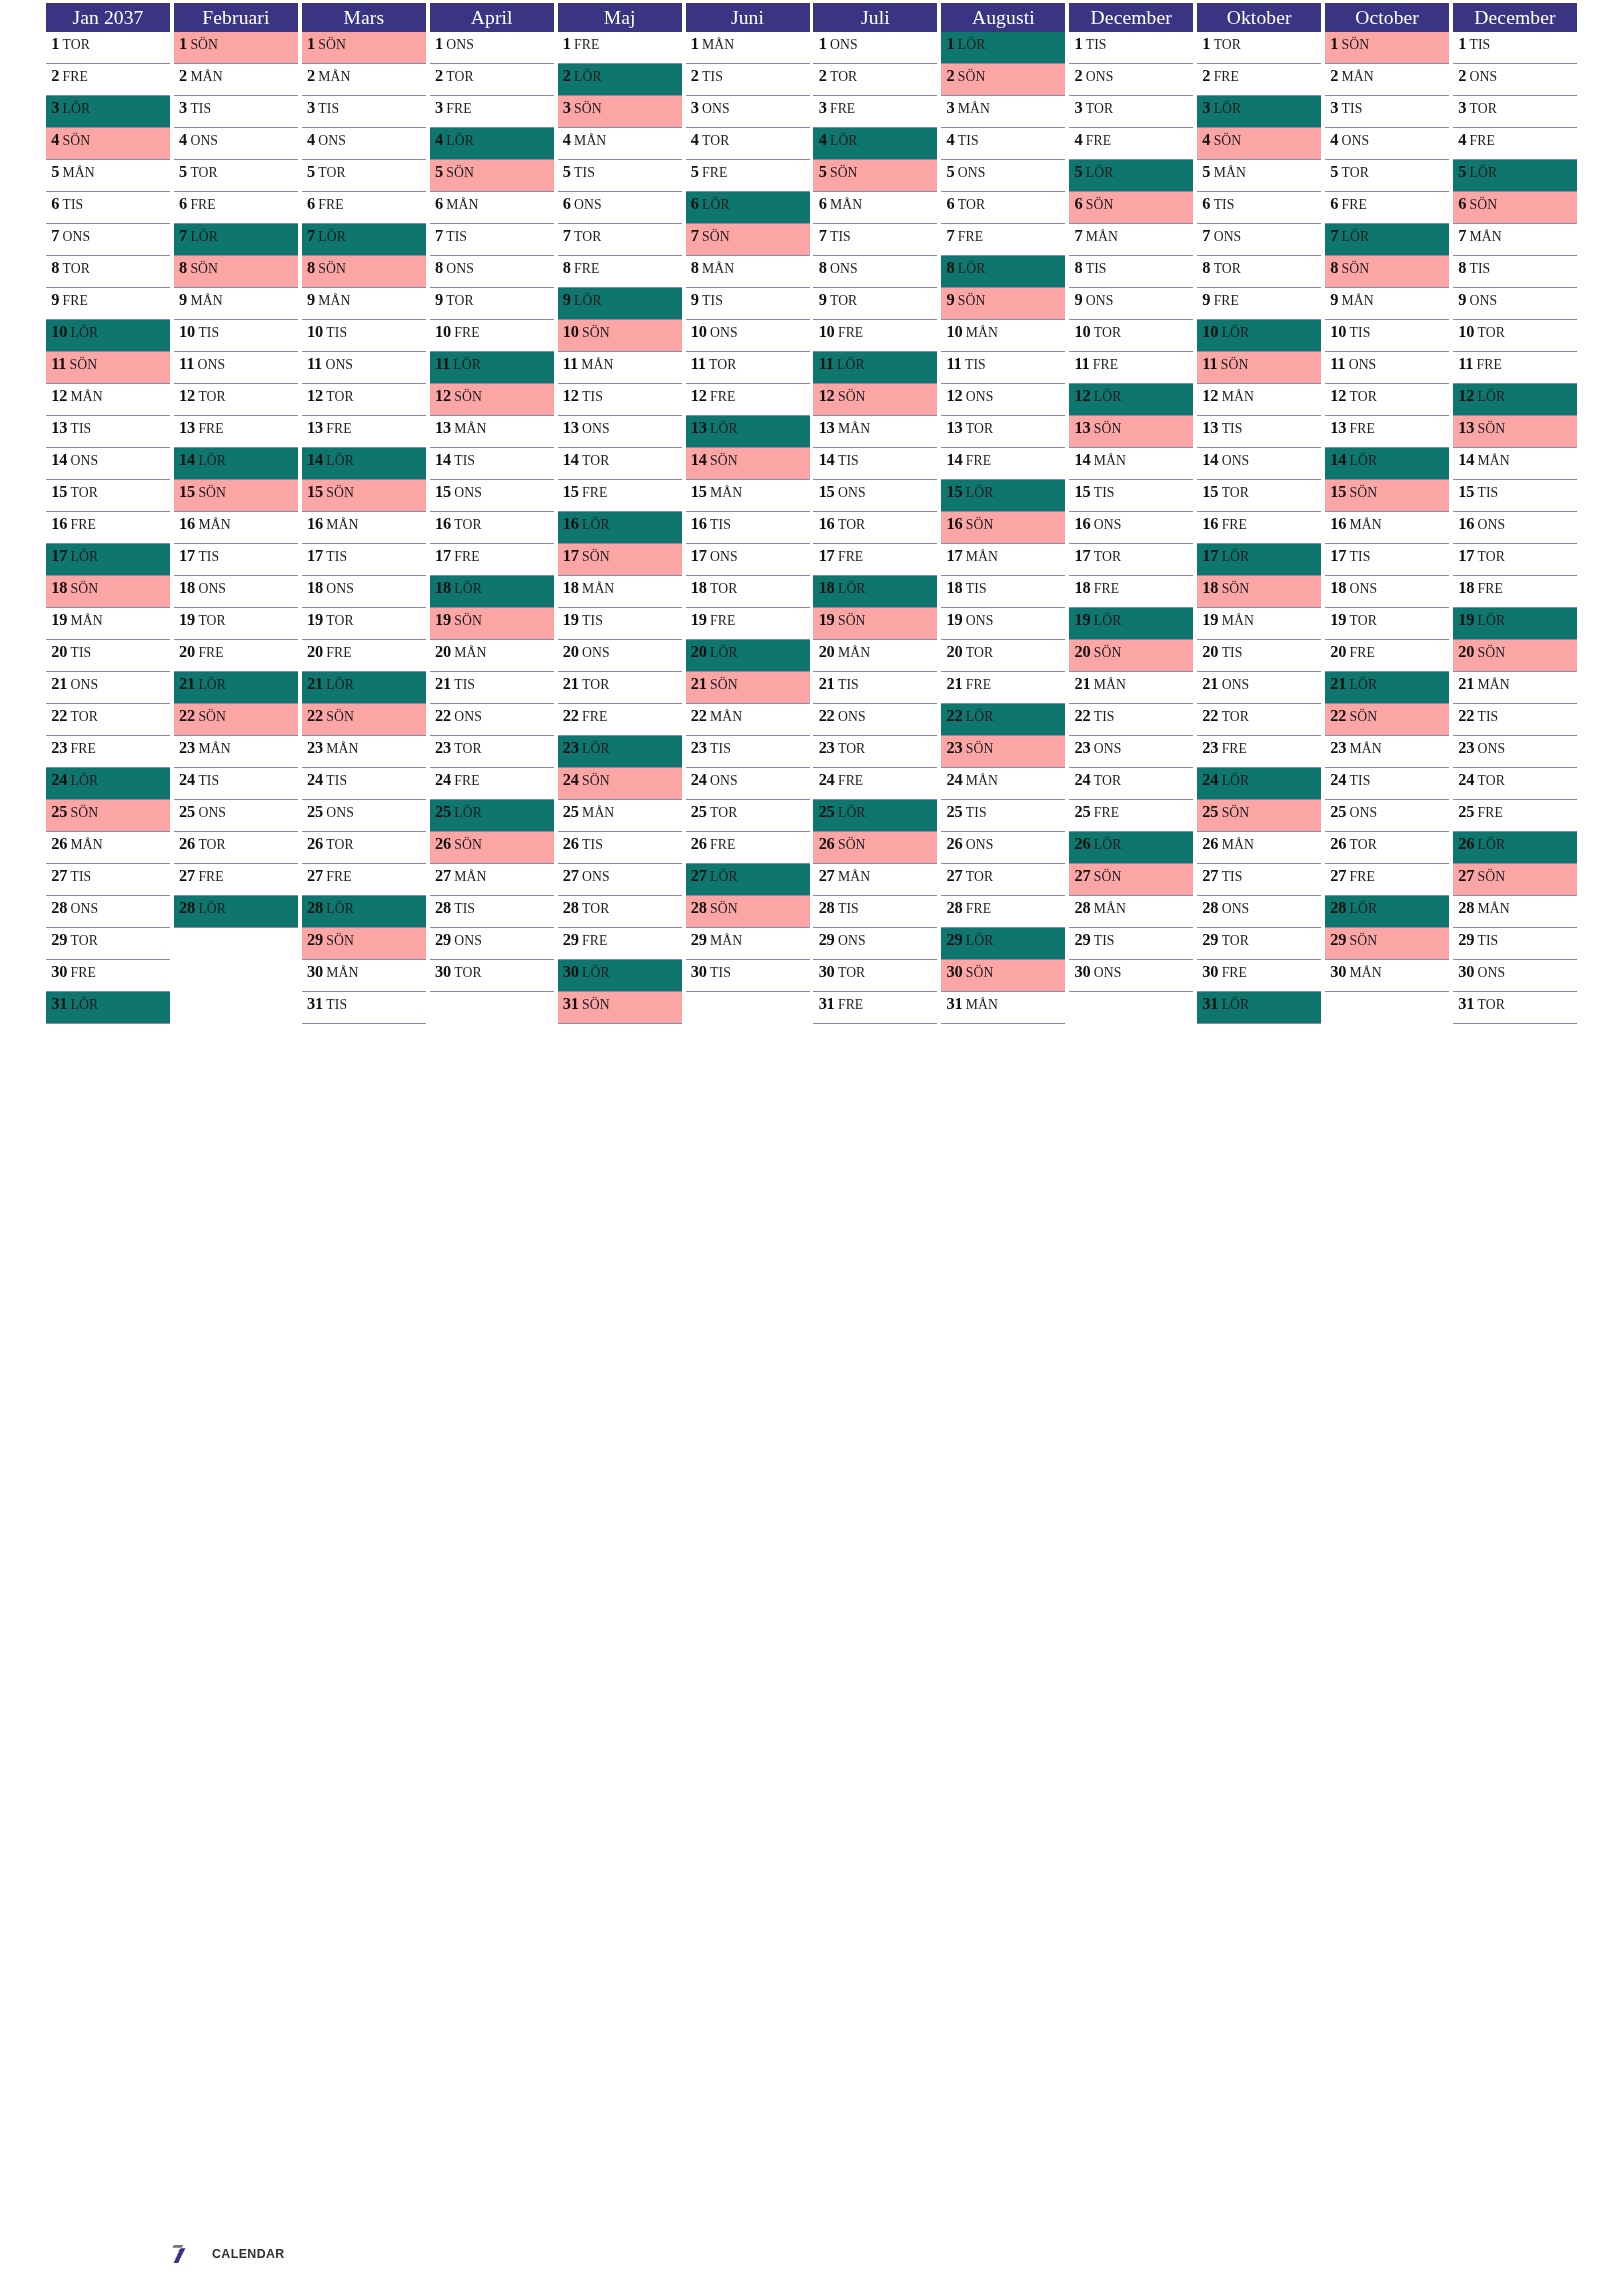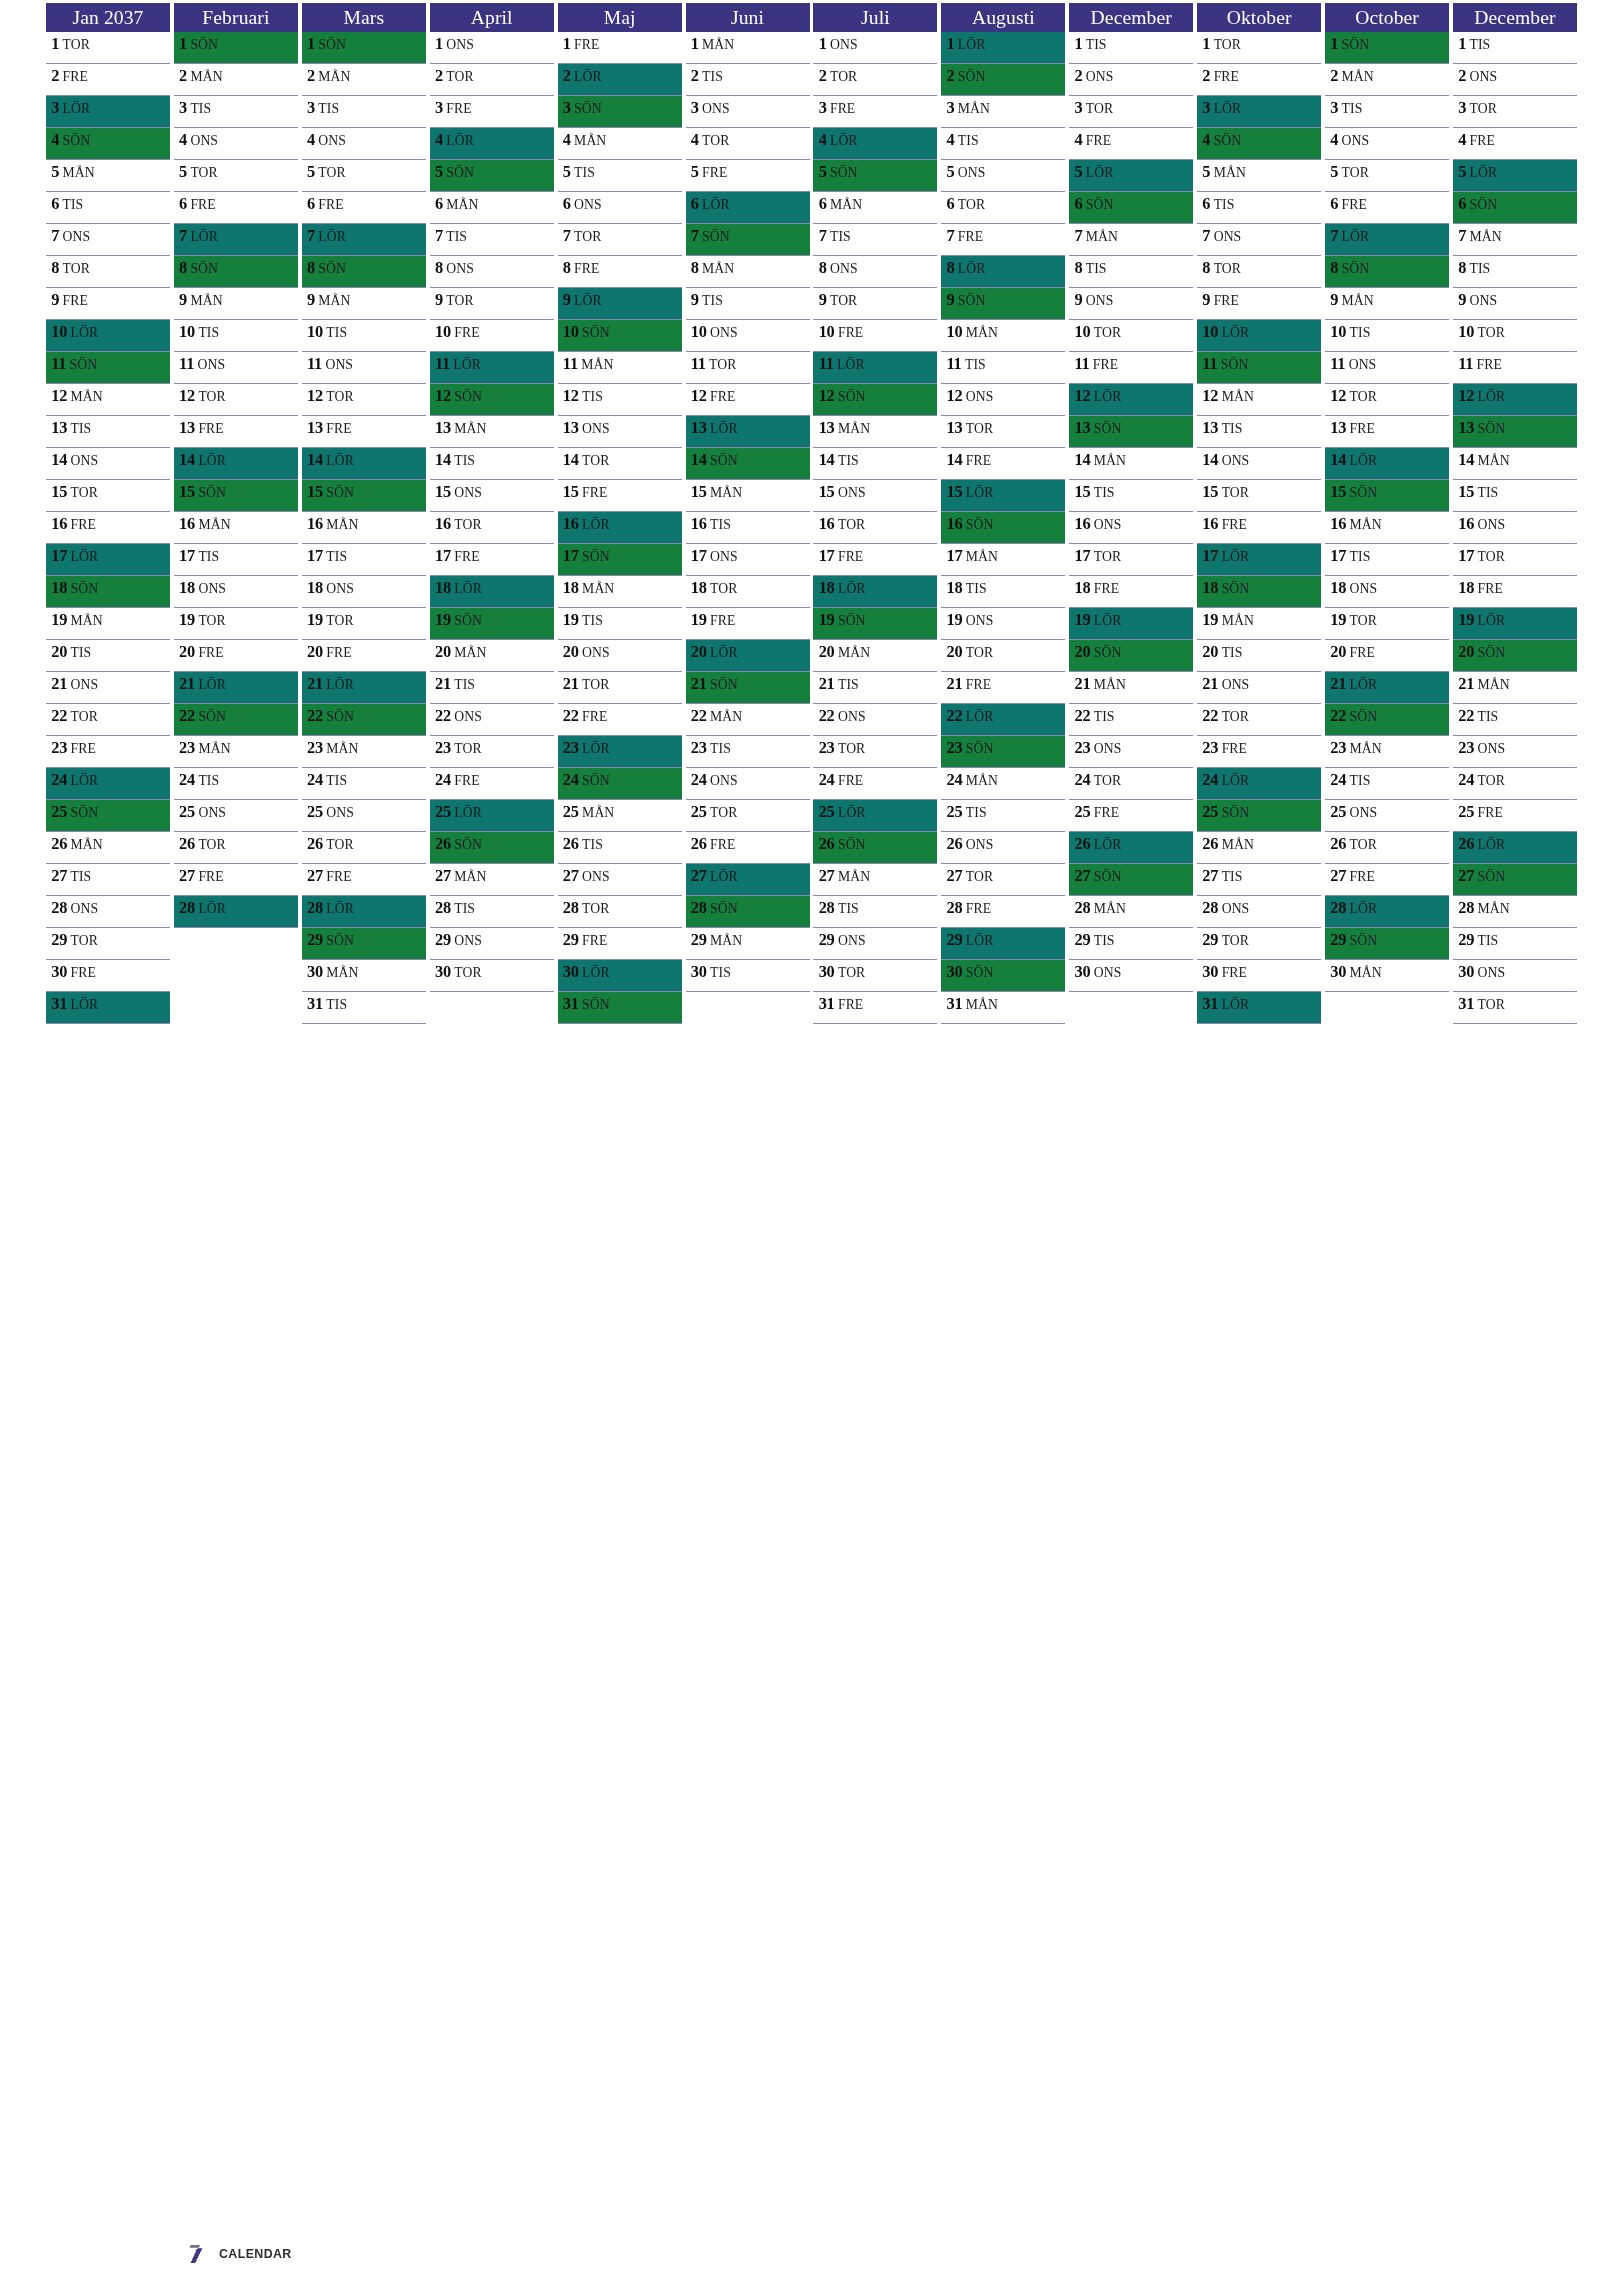--- a/index.html
+++ b/index.html
@@ -45,21 +45,21 @@
   }
   .cell .inner{
     position:absolute;
     left:0;right:0;top:0;bottom:0.7px;
     box-sizing:border-box;
     padding:2px 0 0 5.2px;
     white-space:nowrap;
     overflow:hidden;
   }
   .cell.sat .inner{background:#0f766e;}
-  .cell.sun .inner{background:#15803d;}
+  .cell.sun .inner{background:#fca5a5;}
   .cell.has::after{
     content:"";
     position:absolute;
     left:0;right:0;bottom:0;
     height:0.7px;
     background:#8a86b5;
   }
   .cell.empty .inner{background:transparent;}
   .dnum{
     font-weight:700;
@@ -69,25 +69,25 @@
   }
   .dwd{
     font-size:13.7px;
     color:#1a1a1a;
     margin-left:3.3px;
     letter-spacing:0.1px;
   }
   
   #logo{
     position:absolute;
-    left:185px;
+    left:168px;
     top:2241px;
     display:flex;
     align-items:center;
-    gap:12px;
+    gap:22px;
     height:26px;
   }
   #logo .seven{display:block;}
   #logo .word{
     font-family:"Liberation Sans","DejaVu Sans",sans-serif;
     font-weight:700;
     font-size:12.4px;
     letter-spacing:0.4px;
     color:#2e2e33;
     line-height:1;

